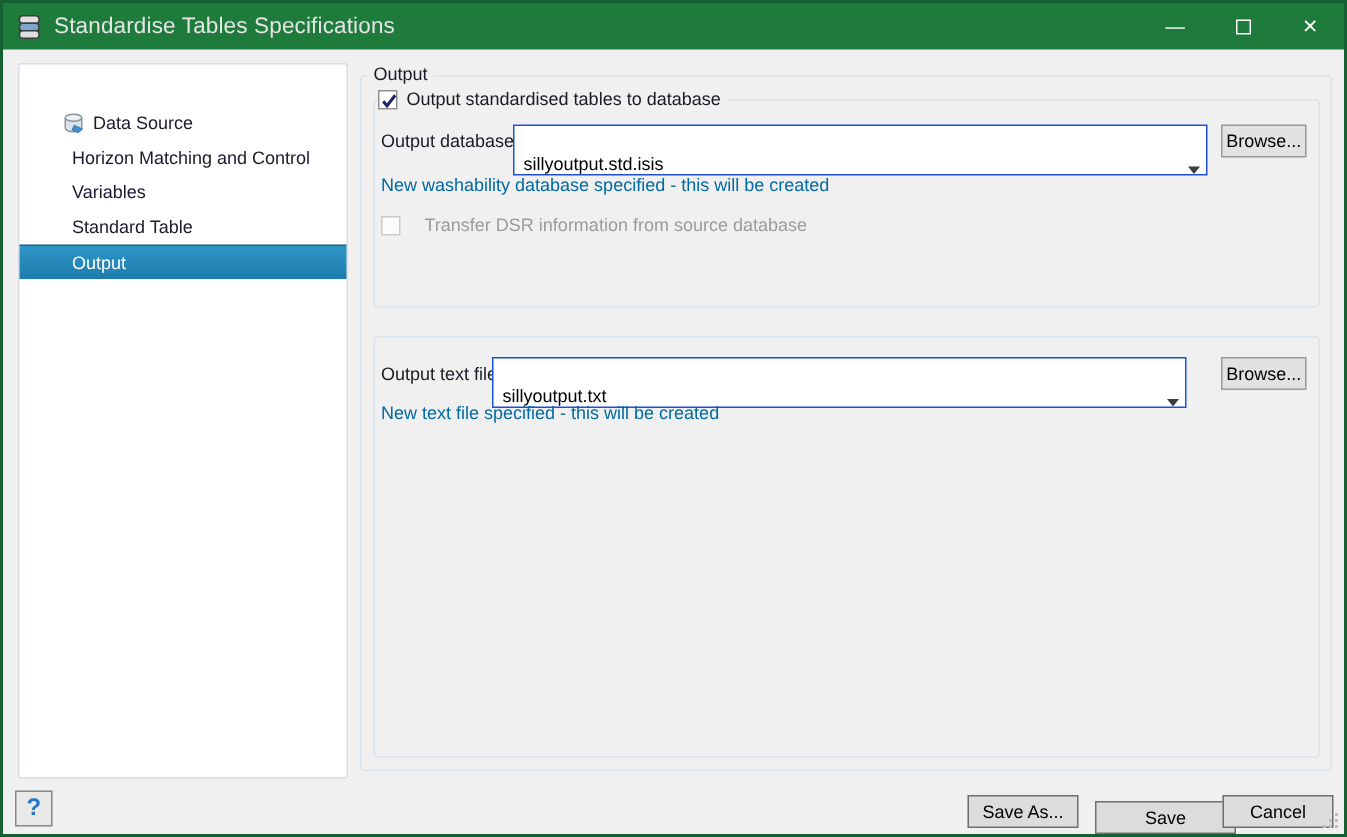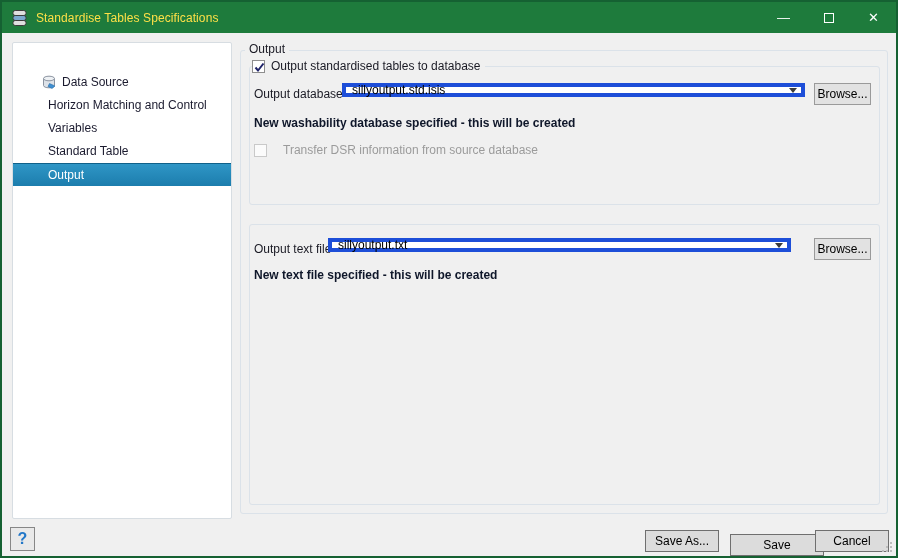--- a/index.html
+++ b/index.html
@@ -13,49 +13,49 @@
   html,body{background:#444;font-family:"Liberation Sans",sans-serif}
   .window{
     position:relative;width:898px;height:558px;background:#f0f0f0;
     border:2px solid var(--window-border-green);overflow:hidden;
     font-size:12px;color:#1a1a24;
   }
   
   .titlebar{position:absolute;left:0;top:0;right:0;height:31px;background:var(--titlebar-green);
     display:flex;align-items:center;padding-left:9px}
   .titlebar .app-icon{width:18px;height:18px;margin-right:7px;flex:none}
-  .titlebar .title{color:#fde047;font-size:12px;letter-spacing:.1px}
+  .titlebar .title{color:#e5e5e5;font-size:15px;letter-spacing:.1px}
   .controls{margin-left:auto;display:flex;height:100%}
   .ctrl{width:45px;height:100%;display:flex;align-items:center;justify-content:center;color:#fff;font-size:13px;cursor:default}
   .ctrl .maxbox{width:10px;height:10px;border:1px solid #fff}
   
   .sidebar{position:absolute;left:10px;top:40px;width:220px;height:477px;background:#fff;
     border:1px solid #d7dde2;border-radius:2px;padding-top:28px}
   .side-item{height:23px;line-height:23px;padding-left:35px;color:#1a1a2e;white-space:nowrap;cursor:default;display:flex;align-items:center}
   .side-item .ds-icon{width:16px;height:15px;margin-left:-7px;margin-right:5px;flex:none}
   .side-item.selected{background:linear-gradient(180deg,var(--selected-blue-top) 0%,var(--selected-blue-bottom) 100%);
     border-top:1px solid #10618a;color:#fff}
   
   .main{position:absolute;left:238px;top:40px;width:648px;height:472px}
   .grouplabel{position:absolute;z-index:2;background:#f0f0f0;padding:0 4px;line-height:15px;white-space:nowrap}
   .groupbox{position:absolute;border:1px solid #dbe2e9;border-radius:3px}
   .caption{position:absolute;z-index:2;background:#f0f0f0;display:flex;align-items:center;gap:6px;padding:0 5px 0 0;height:16px;white-space:nowrap}
   .cb{width:13px;height:13px;background:#fff;border:1px solid #8e8e8e;position:relative;flex:none}
   .cb svg{position:absolute;left:0;top:0;display:none}
   .cb.checked svg{display:block}
   .cb.disabled{border-color:#c9c9c9;background:#fbfbfb}
   .fieldlabel{position:absolute;line-height:16px;white-space:nowrap}
-  .combo{position:absolute;height:14px;background:#fff;border:4px solid #1d4ed8;display:flex;align-items:center}
+  .combo{position:absolute;height:34px;background:#fff;border:1px solid #1d4ed8;display:flex;align-items:flex-end}
   .combo input{flex:1;border:0;outline:0;background:transparent;padding:0 6px;font:12px "Liberation Sans",sans-serif;color:#000}
   .combo .dd{width:17px;display:flex;align-items:center;justify-content:center;cursor:default}
   .dd-arrow{width:0;height:0;border-left:4px solid transparent;border-right:4px solid transparent;border-top:5px solid #3c3c3c}
   .btn{position:absolute;height:22px;background:#dcdcdc;border:1px solid #6f6f6f;
     display:flex;align-items:center;justify-content:center;font-size:12px;color:#000;cursor:default;white-space:nowrap}
   .btn.browse{border-color:#9a9a9a;background:#e2e2e2}
-  .msg{position:absolute;font-weight:bold;color:#0f172a;line-height:15px;white-space:nowrap}
+  .msg{position:absolute;font-weight:normal;color:#0369a1;line-height:15px;white-space:nowrap}
   .cbrow{position:absolute;display:flex;align-items:center;gap:16px;white-space:nowrap}
   .cbrow .lbl-disabled{color:#9b9b9b}
   
   .help{position:absolute;left:8px;top:525px;width:25px;height:24px;background:#e9e9e9;border:1px solid #878787;
     color:var(--help-blue);font-weight:bold;font-size:16px;display:flex;align-items:center;justify-content:center;cursor:default}
   .grip{position:absolute;right:3px;bottom:3px;width:12px;height:12px;cursor:nwse-resize}
   .grip i{position:absolute;left:1px;top:9px;width:2px;height:2px;background:#bdbdbd;
     box-shadow:4px 0 #bdbdbd,8px 0 #bdbdbd,4px -4px #bdbdbd,8px -4px #bdbdbd,8px -8px #bdbdbd}
 </style>
 </head>

